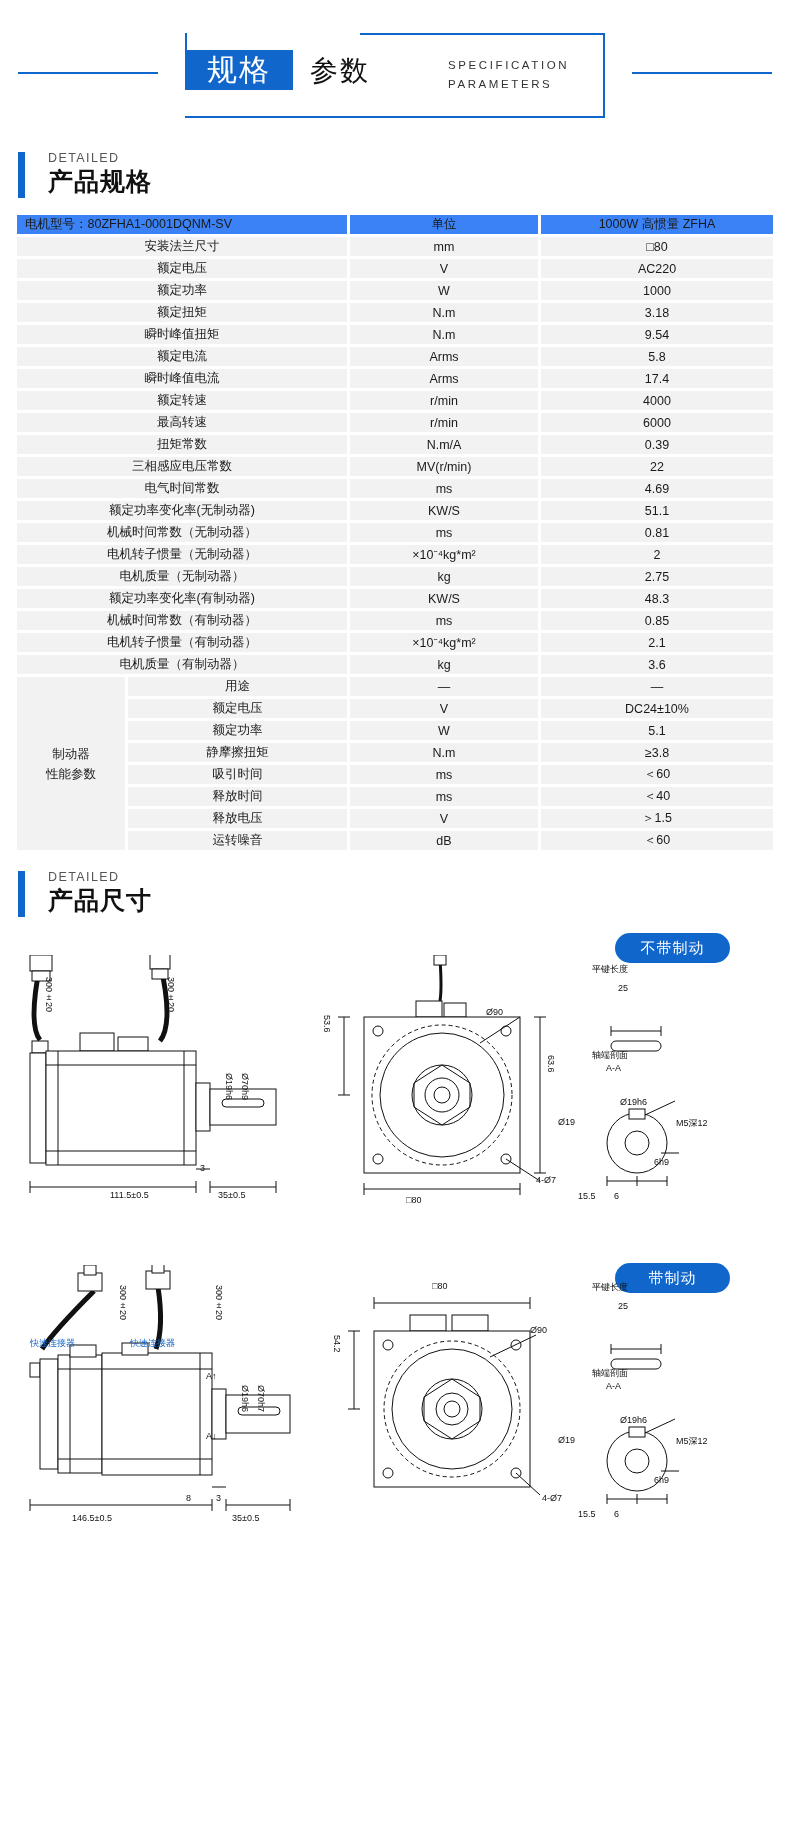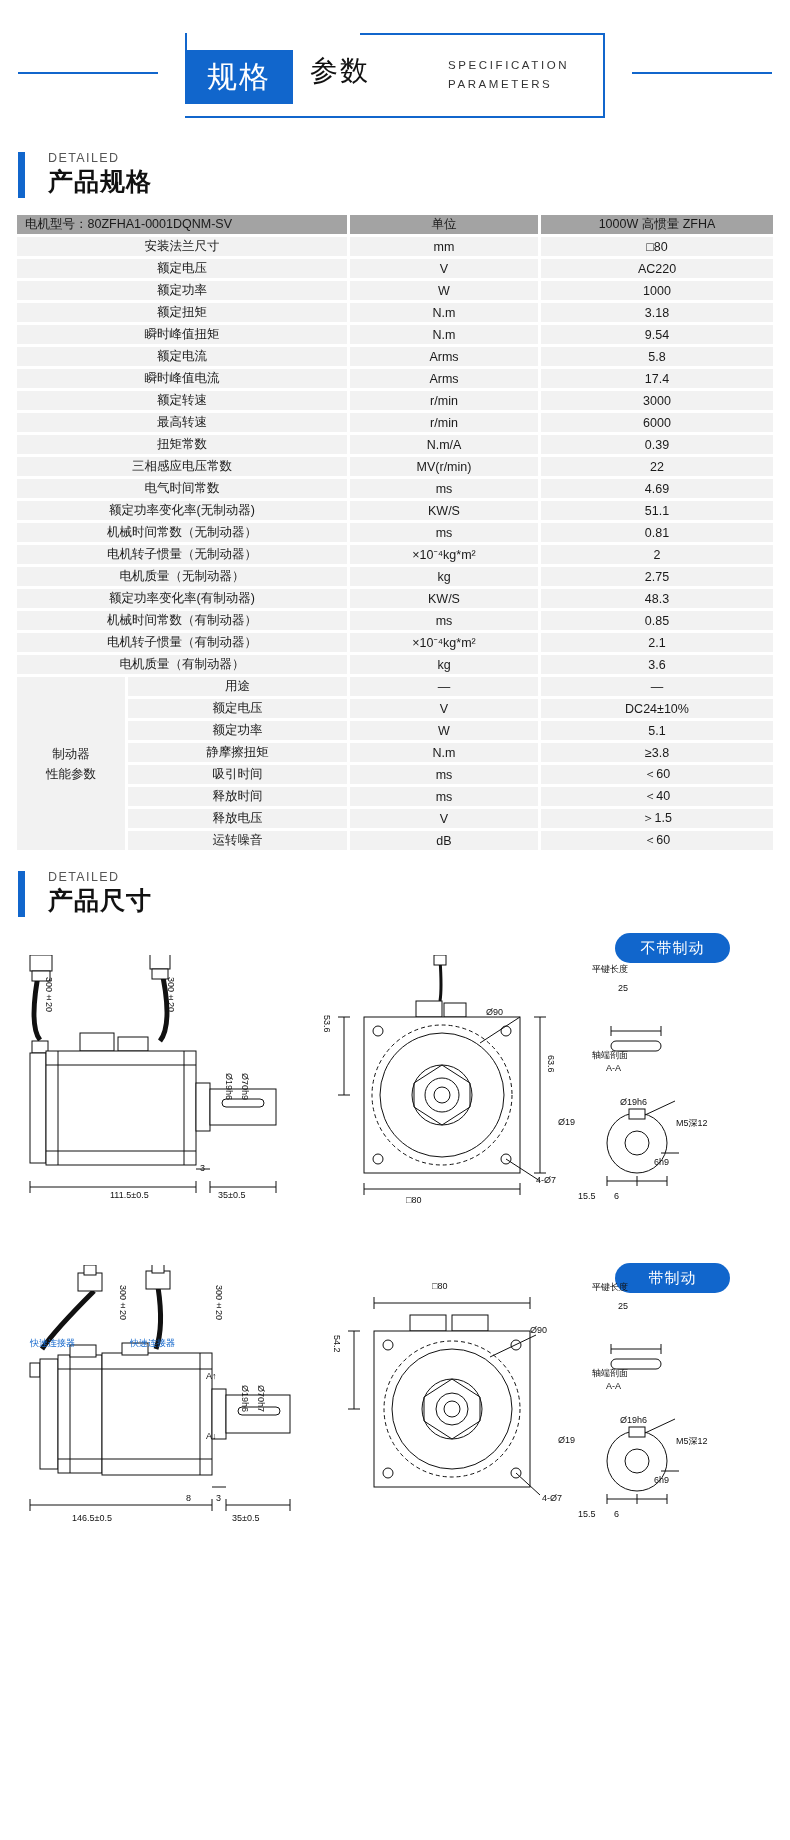--- a/index.html
+++ b/index.html
@@ -26,21 +26,21 @@
     border-left: none; border-top: none;
   }
   .banner-box-top {
     position: absolute; left: 360px; top: 33px; width: 245px; height: 2px; background: #1166cc;
   }
   .banner-box-left {
     position: absolute; left: 185px; top: 33px; width: 2px; height: 42px; background: #1166cc;
   }
   .banner-cn1 {
     position: absolute; left: 185px; top: 50px;
-    width: 108px; height: 54px; background: #1166cc;
+    width: 108px; height: 40px; background: #1166cc;
     color: #fff; font-size: 30px; letter-spacing: 2px;
     display: flex; align-items: center; justify-content: center;
   }
   .banner-cn2 {
     position: absolute; left: 310px; top: 52px;
     font-size: 28px; color: #111; letter-spacing: 2px;
   }
   .banner-en {
     position: absolute; left: 448px; top: 56px;
     font-size: 11.5px; color: #333; letter-spacing: 2.6px; line-height: 19px;
@@ -55,21 +55,21 @@
   .sec-head .cn { font-size: 25px; color: #111; font-weight: bold; letter-spacing: 1px; line-height: 30px; }
 
   
   .spec-wrap { padding: 10px 14px 0 14px; }
   table.spec { width: 762px; border-collapse: separate; border-spacing: 3px 3px; table-layout: fixed; }
   table.spec td, table.spec th {
     background: #f2f2f2; text-align: center; font-size: 12.5px; color: #1a1a1a;
     height: 19px; padding: 1px 2px; font-weight: normal;
     font-family: "Liberation Sans", sans-serif;
   }
-  table.spec .hdr { background: #a3a3a3; font-weight: normal; }
+  table.spec .hdr { background: #3b82f6; font-weight: normal; }
   table.spec .model { text-align: left; padding-left: 8px; }
   .col-unit { width: 188px; }
   .col-val  { width: 232px; }
   .sub-label { width: 108px; }
   .sub-name  { width: 219px; }
   td.brake-label { vertical-align: middle; line-height: 20px; }
 
   
   .dims { padding: 4px 0 10px 0; position: relative; }
   .badge {
@@ -153,21 +153,21 @@
             <td>5.8</td>
           </tr>
           <tr>
             <td colspan="2">瞬时峰值电流</td>
             <td>Arms</td>
             <td>17.4</td>
           </tr>
           <tr>
             <td colspan="2">额定转速</td>
             <td>r/min</td>
-            <td>3000</td>
+            <td>4000</td>
           </tr>
           <tr>
             <td colspan="2">最高转速</td>
             <td>r/min</td>
             <td>6000</td>
           </tr>
           <tr>
             <td colspan="2">扭矩常数</td>
             <td>N.m/A</td>
             <td>0.39</td>

